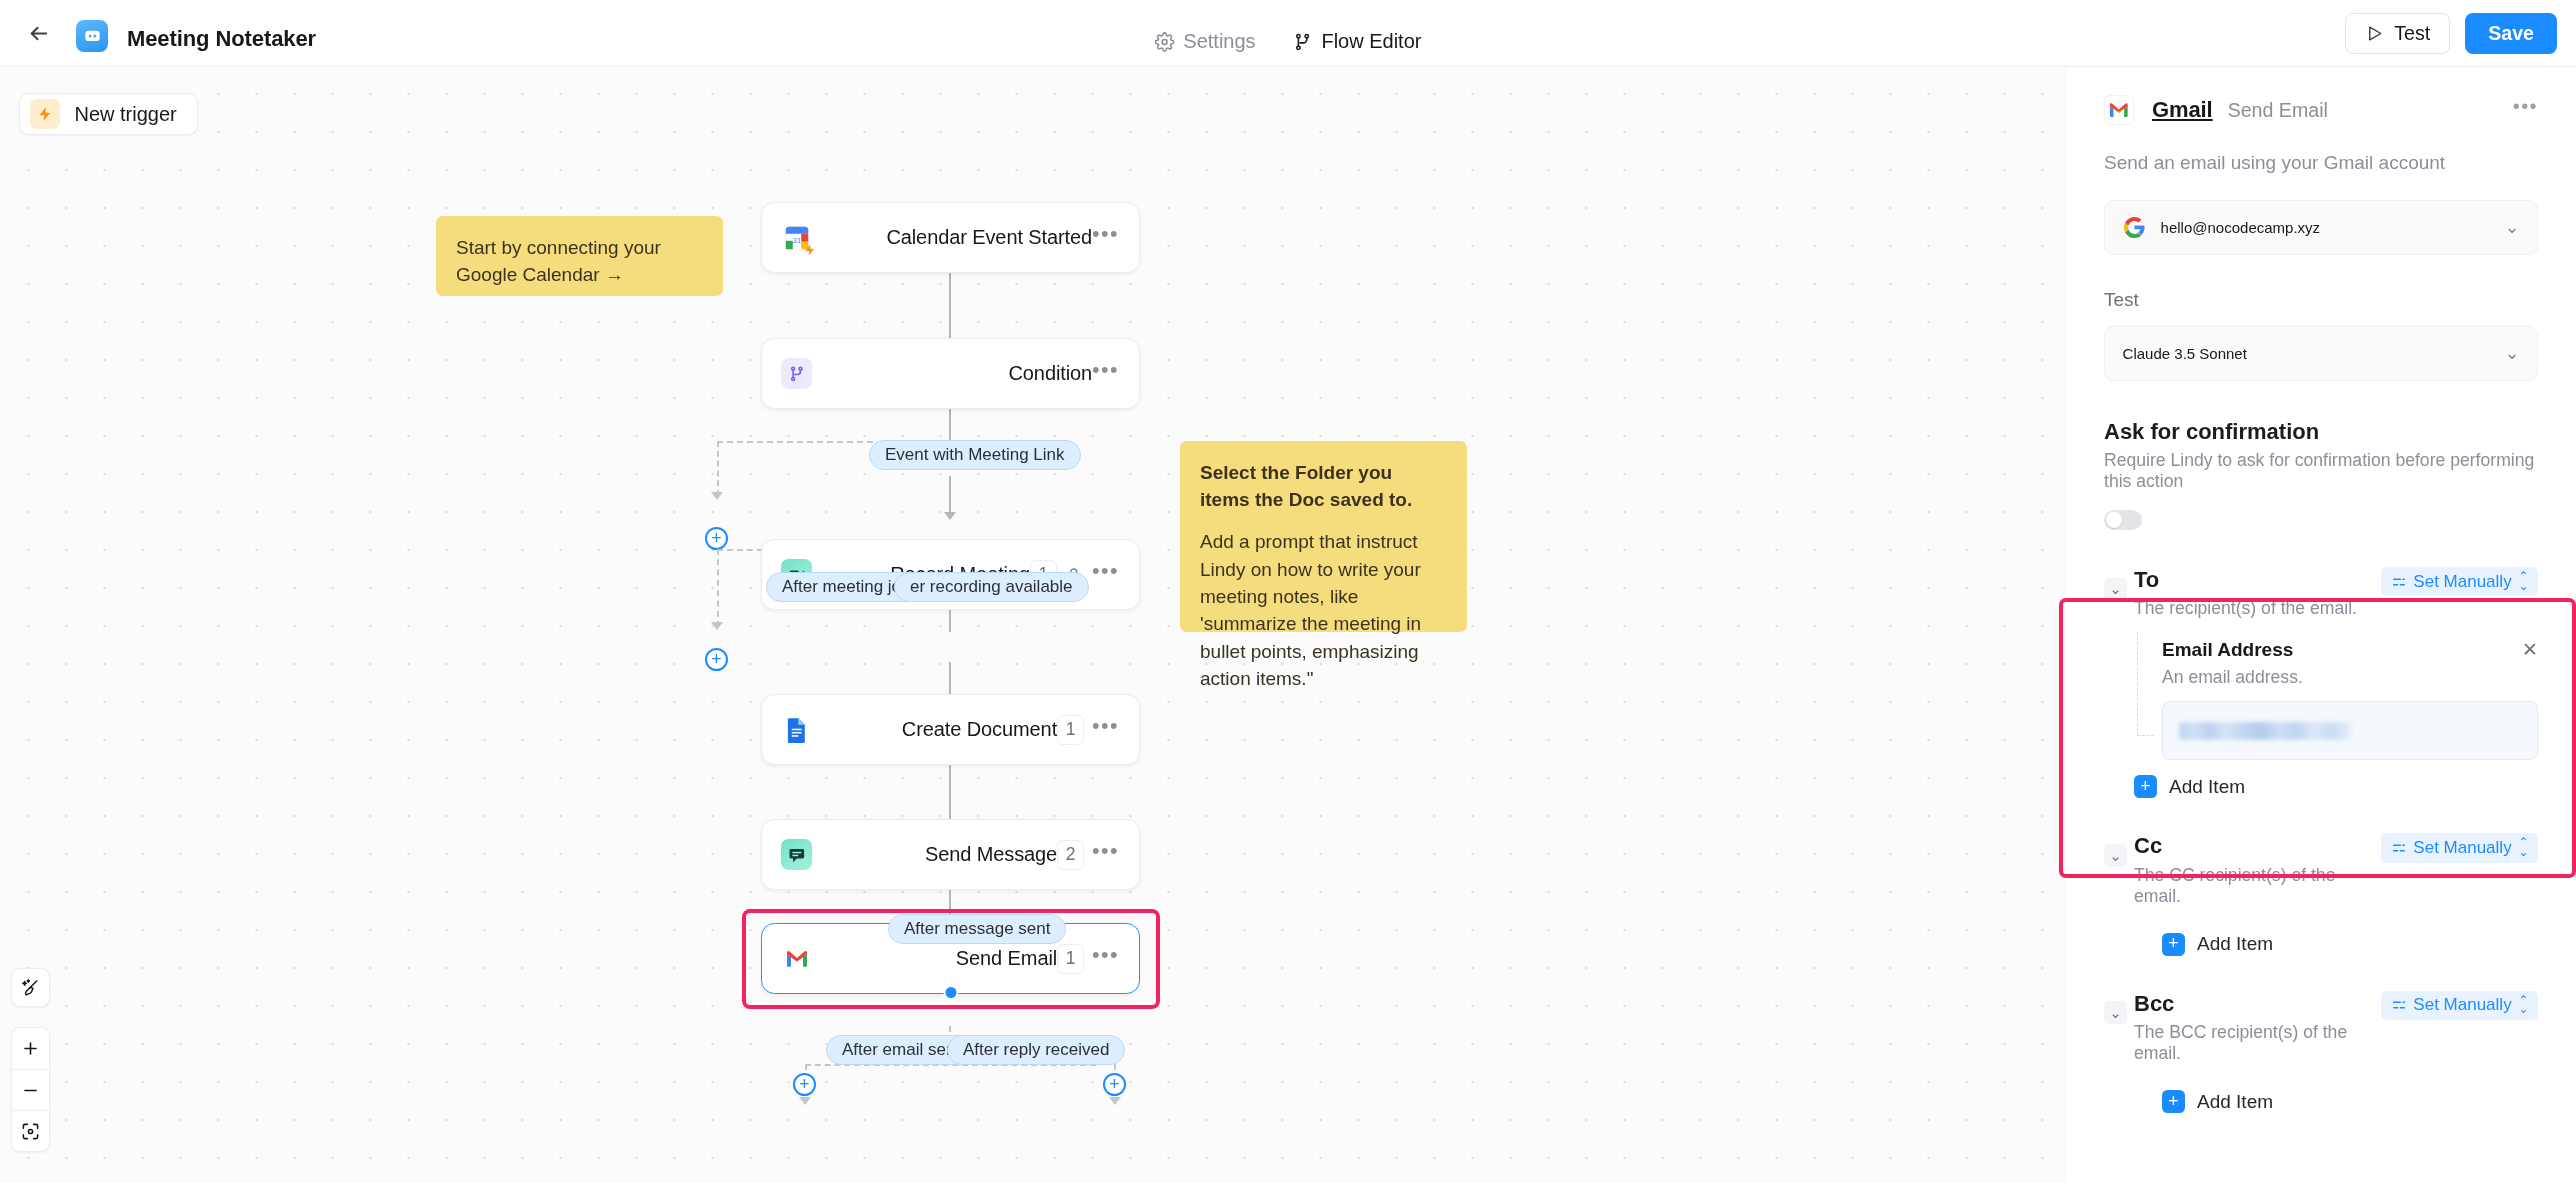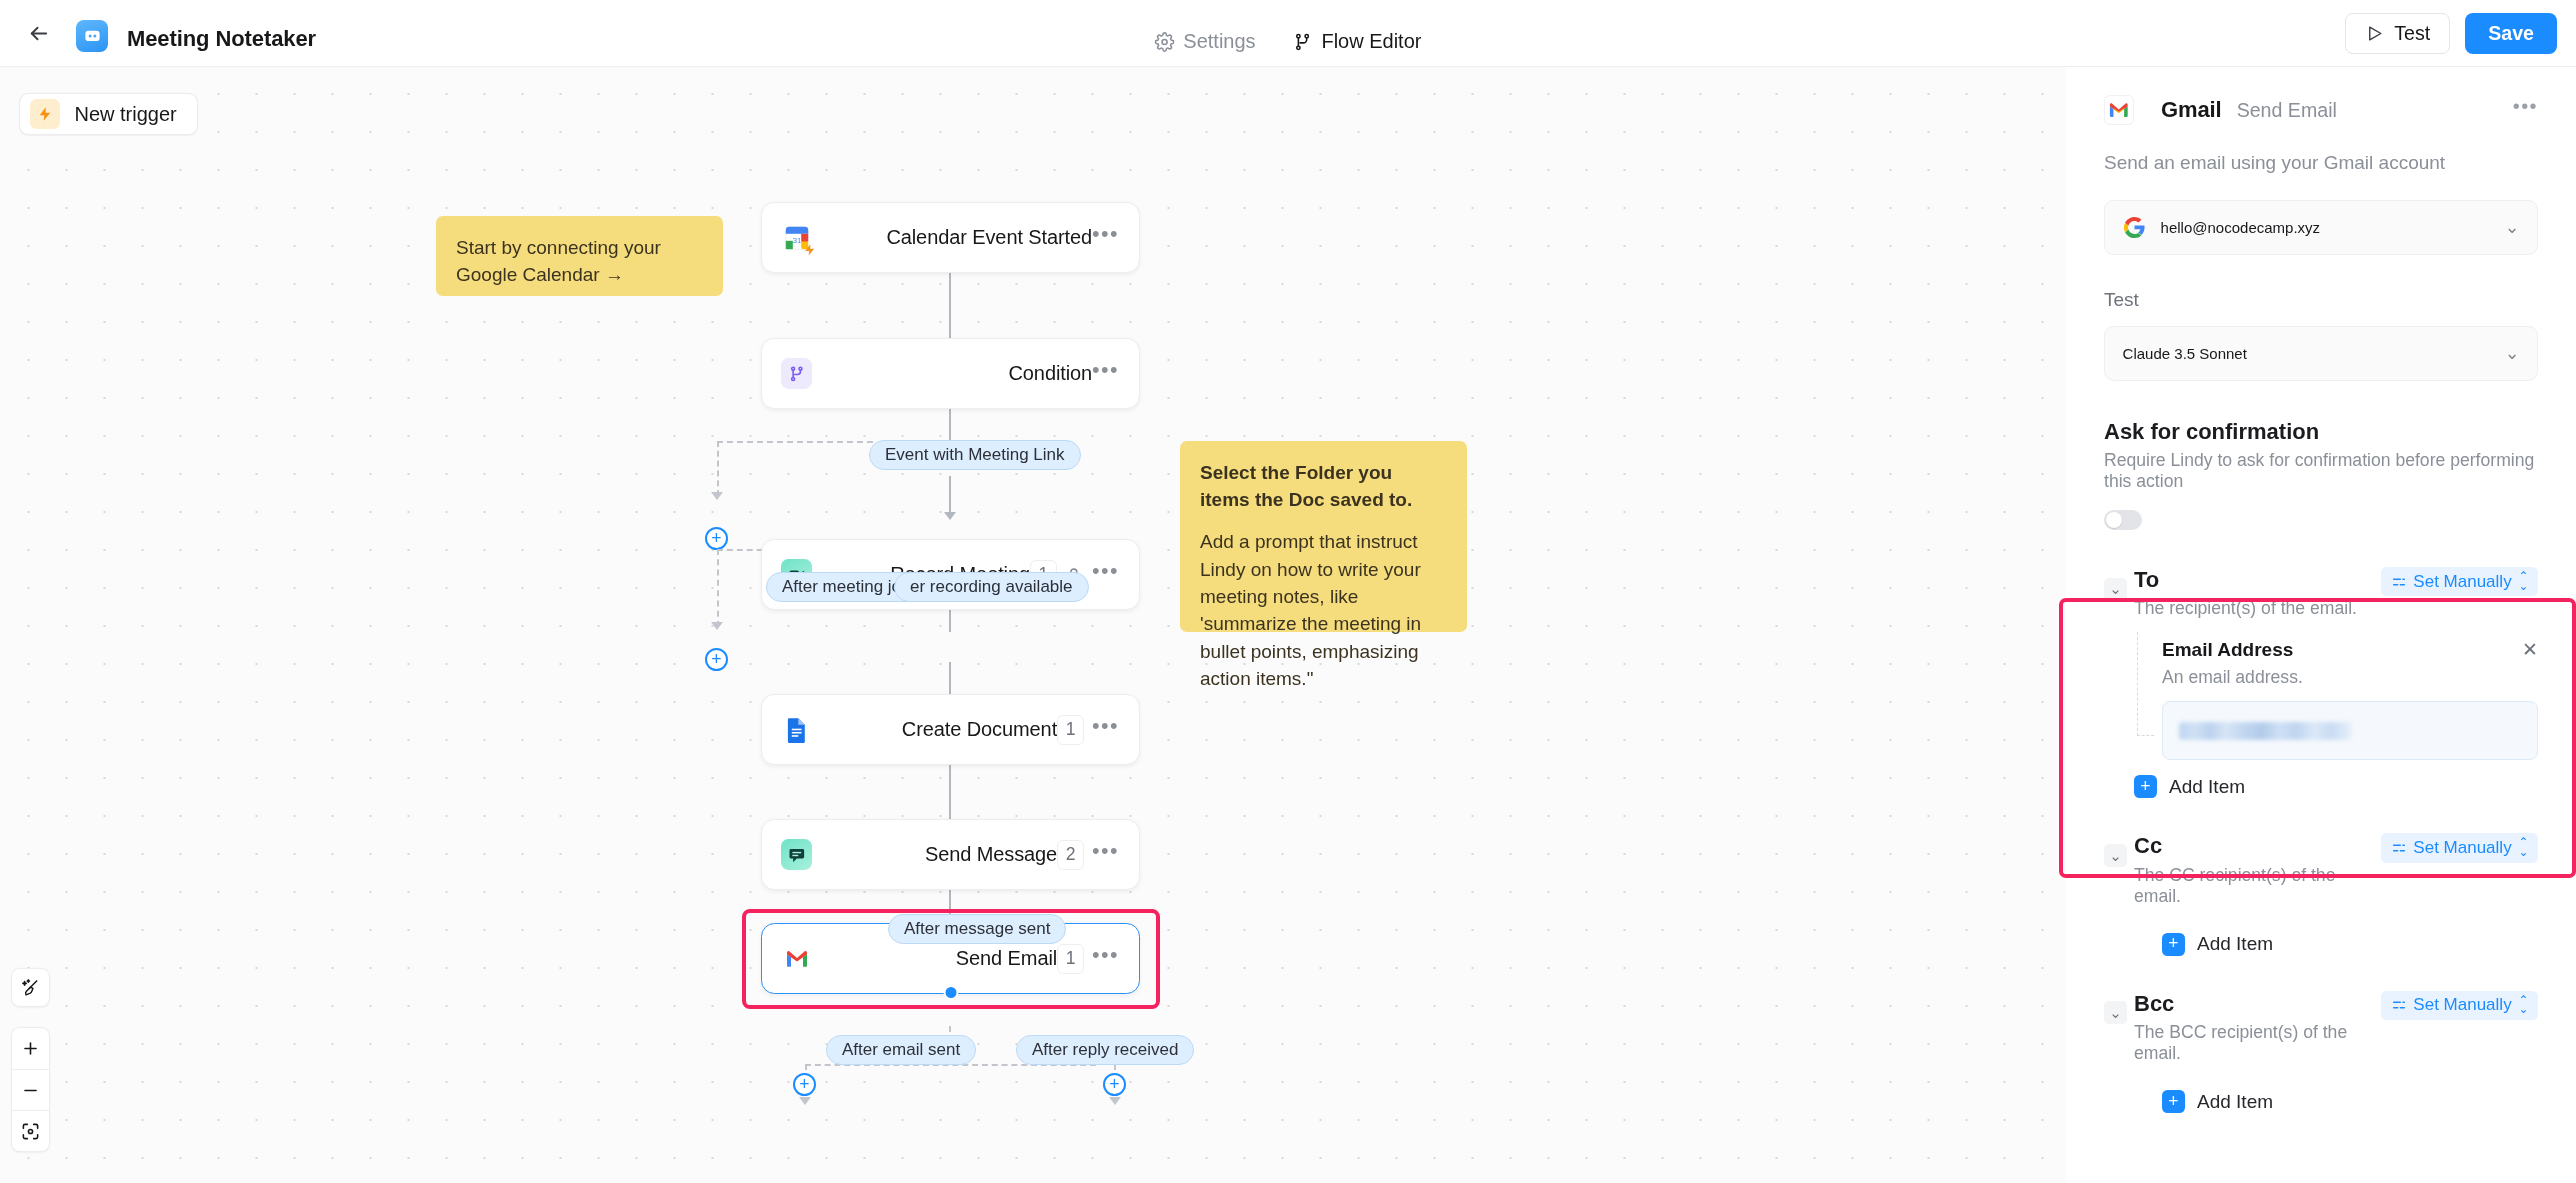--- a/index.html
+++ b/index.html
@@ -176,21 +176,21 @@
   .rpanel {
     position:absolute; top:67px; left:2066px; width:510px; height:1116px;
     background:#fff; padding:0 38px; overflow:hidden;
   }
   .rp-head { display:flex; align-items:center; padding-top:28px; }
   .gmail-icon {
     width:30px; height:30px; border-radius:6px; background:#fff;
     display:flex; align-items:center; justify-content:center; flex:none;
     border:0.7px solid #f1f1f3;
   }
-  .rp-title { font-size:22px; font-weight:600; margin-left:27px; letter-spacing:-0.1px; }
+  .rp-title { font-size:22px; font-weight:600; margin-left:18px; letter-spacing:-0.1px;text-decoration:underline; }
   .rp-sub  { font-size:19.6px; color:#8a8f98; margin-left:15px; }
   .rp-dots { margin-left:auto; font-size:20px; color:#9aa0a7; letter-spacing:1.4px;
              line-height:6.8px; cursor:pointer; padding-bottom:6.8px;}
   .rp-desc { font-size:19px; color:#8a8f98; margin-top:27px; }
 
   .select-box {
     margin-top:26px; height:55px; border:0.7px solid #eeeff1; border-radius:9.5px;
     background:#fafafb; display:flex; align-items:center; padding:0 17.6px;
     cursor:pointer;
   }
@@ -468,21 +468,21 @@
       <div class="sel-handle"></div>
     </div>
 
     <div class="hl-box" style="left:742px; top:842px; width:418px; height:100px;"></div>
 
     <div class="pill" style="left:869px; top:373px;">Event with Meeting Link</div>
     <div class="pill" style="left:766px; top:505px;">After meeting joined</div>
     <div class="pill" style="left:894px; top:505px; z-index:1;">er recording available</div>
     <div class="pill" style="left:888px; top:847px;">After message sent</div>
     <div class="pill" style="left:826px; top:968px;">After email sent</div>
-    <div class="pill" style="left:1016px; top:968px;text-align:center;">After reply received</div>
+    <div class="pill" style="left:947px; top:968px;text-align:center;">After reply received</div>
 
     <div class="note" style="left:436px; top:149px; width:287px; height:80px;">Start by connecting your Google Calendar →</div>
 
     <div class="note" style="left:1180px; top:374px; width:287px; height:191px;">
       <b>Select the Folder you items the Doc saved to.</b>
       <span class="gap"></span>
       <span>Add a prompt that instruct Lindy on how to write your meeting notes, like 'summarize the meeting in bullet points, emphasizing action items."</span>
     </div>
 
 

